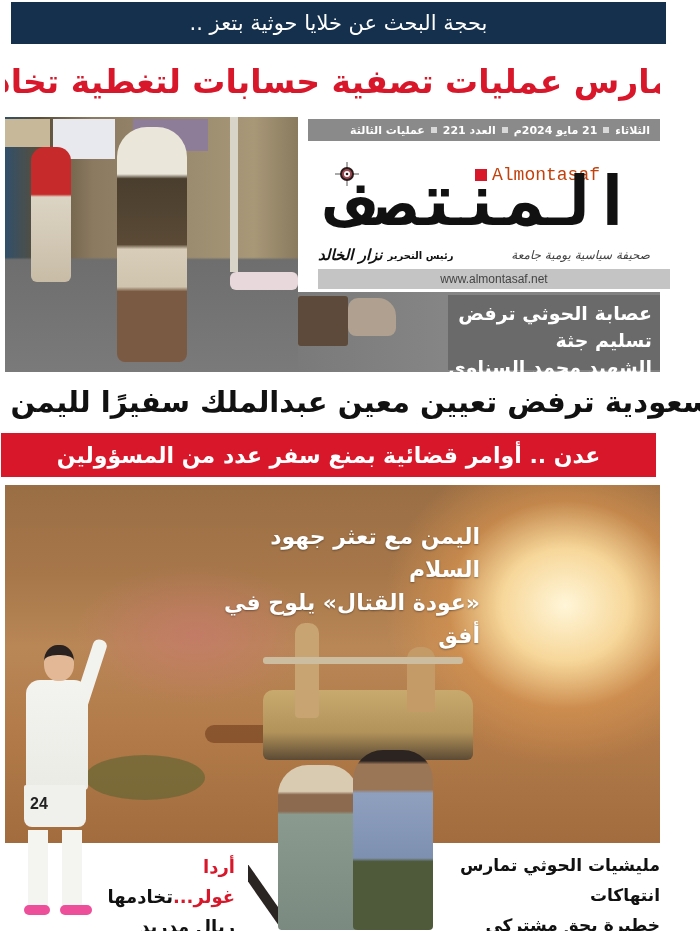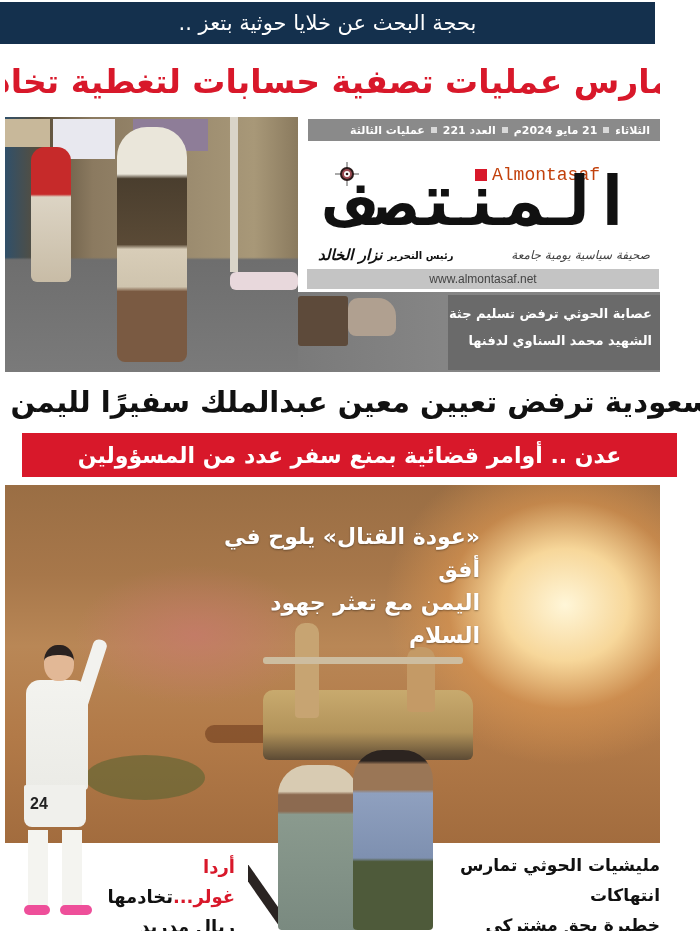--- a/index.html
+++ b/index.html
@@ -3,21 +3,21 @@
 <meta charset="utf-8">
 <style>
   * { box-sizing: border-box; margin: 0; padding: 0; }
   html, body { width: 700px; height: 931px; background: #ffffff; overflow: hidden; }
   body { position: relative; font-family: "DejaVu Sans", sans-serif; direction: rtl; }
 
   .abs { position: absolute; }
 
   
   .kicker {
-    left: 0; top: 2px; width: 655px; height: 42px;
+    left: 11px; top: 2px; width: 655px; height: 42px;
     background: #14304d;
     color: #ffffff; font-size: 21px;
     display: flex; align-items: center; justify-content: center;
   }
 
   
   .main-headline {
     left: 5px; top: 50px; width: 655px; height: 62px;
     color: #d8182a; font-weight: bold; font-size: 33px; letter-spacing: -1px;
     display: flex; align-items: center; justify-content: center;
@@ -66,50 +66,50 @@
   .logo-ar span { transform: scaleY(0.95); letter-spacing: -2px; }
   .editor-row {
     left: 3px; top: 126px; width: 352px; height: 24px;
     display: flex; align-items: center; justify-content: space-between; padding: 0 10px;
   }
   .tagline { font-size: 12px; color: #444; font-style: italic; }
   .editor { display: flex; align-items: center; gap: 5px; direction: rtl; }
   .editor .role { font-size: 10px; font-weight: bold; color: #111; }
   .editor .name { font-family: "DejaVu Serif", serif; font-style: italic; font-weight: bold; font-size: 15px; color: #111; }
   .website {
-    left: 2px; top: 152px; width: 352px; height: 20px; background: #c4c4c4;
+    left: 13px; top: 152px; width: 352px; height: 20px; background: #c4c4c4;
     color: #444; font-family: "Liberation Sans", sans-serif; font-size: 12px; direction: ltr;
     display: flex; align-items: center; justify-content: center;
   }
 
   
   .photo-street-ext {
     left: 298px; top: 292px; width: 362px; height: 80px;
     background: linear-gradient(90deg, #7a7a7a 0%, #858585 40%, #808080 100%);
   }
   .photo-street-ext .barrel { left: 0; top: 4px; width: 50px; height: 50px; background: #5d4a3a; border-radius: 3px; }
   .photo-street-ext .rock { left: 50px; top: 6px; width: 48px; height: 38px; background: #b0a090; border-radius: 10px 18px 8px 8px; }
   .sanawi-box {
     left: 448px; top: 295px; width: 212px; height: 75px; background: #6a6a6a;
   }
   .sanawi-text {
     left: 420px; top: 300px; width: 240px;
-    color: #ffffff; font-weight: bold; font-size: 13px; line-height: 27px; text-align: right; padding-right: 8px;
+    color: #ffffff; font-weight: bold; font-size: 19px; line-height: 27px; text-align: right; padding-right: 8px;
   }
 
   
   .saudi-headline {
     left: 5px; top: 376px; width: 655px; height: 52px;
     color: #111; font-weight: bold; font-size: 29px; letter-spacing: -0.5px;
     display: flex; align-items: center; justify-content: center; white-space: nowrap;
   }
 
   
   .aden-bar {
-    left: 22px; top: 433px; width: 655px; height: 44px; background: #d8182a;
+    left: 1px; top: 433px; width: 655px; height: 44px; background: #d8182a;
     color: #ffffff; font-weight: bold; font-size: 22px;
     display: flex; align-items: center; justify-content: center; white-space: nowrap;
   }
 
   
   .photo-war {
     left: 5px; top: 485px; width: 655px; height: 358px;
     background:
       radial-gradient(ellipse 180px 160px at 560px 120px, #fff6d8 0%, #f7d79a 35%, rgba(220,150,80,0.6) 65%, rgba(0,0,0,0) 100%),
       radial-gradient(ellipse 120px 70px at 190px 150px, rgba(200,120,110,0.7) 0%, rgba(0,0,0,0) 100%),
@@ -246,22 +246,22 @@
 <div class="abs photo-war">
   <div class="abs bush"></div>
   <div class="abs shadow-band"></div>
   <div class="abs truck"></div>
   <div class="abs fighter1"></div>
   <div class="abs fighter2"></div>
   <div class="abs barrel-gun"></div>
 </div>
 
 <div class="abs war-headline">
+  <div>اليمن مع تعثر جهود السلام</div>
   <div>«عودة القتال» يلوح في أفق</div>
-  <div>اليمن مع تعثر جهود السلام</div>
 </div>
 
 <div class="abs player">
   <div class="abs arm"></div>
   <div class="abs torso"></div>
   <div class="abs head"></div>
   <div class="abs shorts"></div>
   <div class="abs num">24</div>
   <div class="abs leg1"></div>
   <div class="abs leg2"></div>

